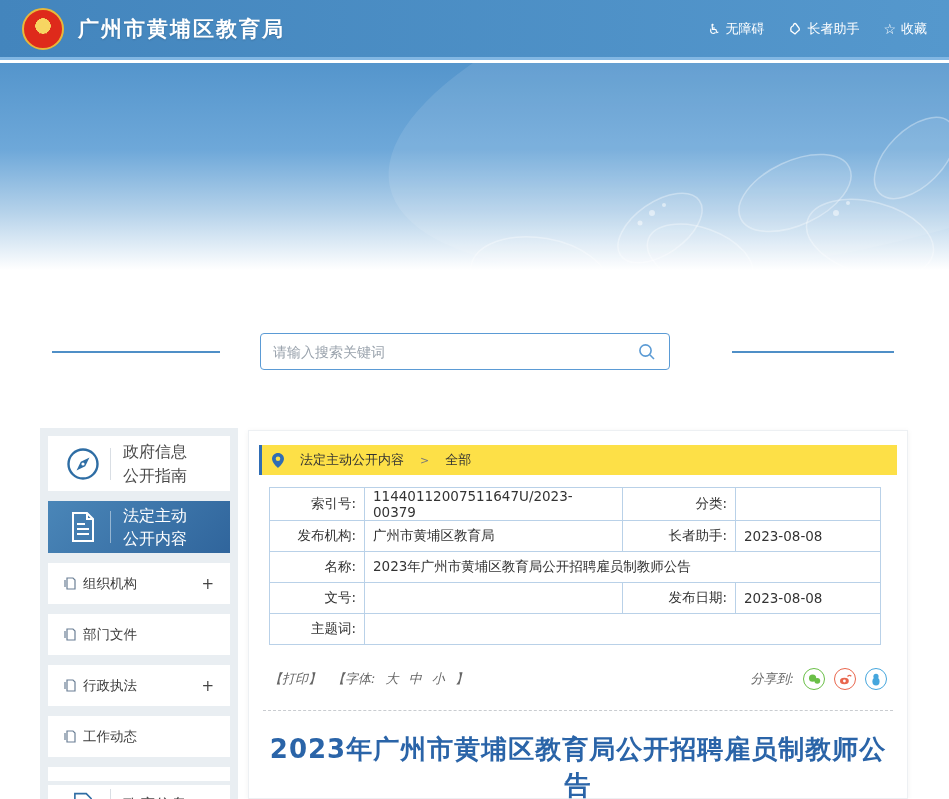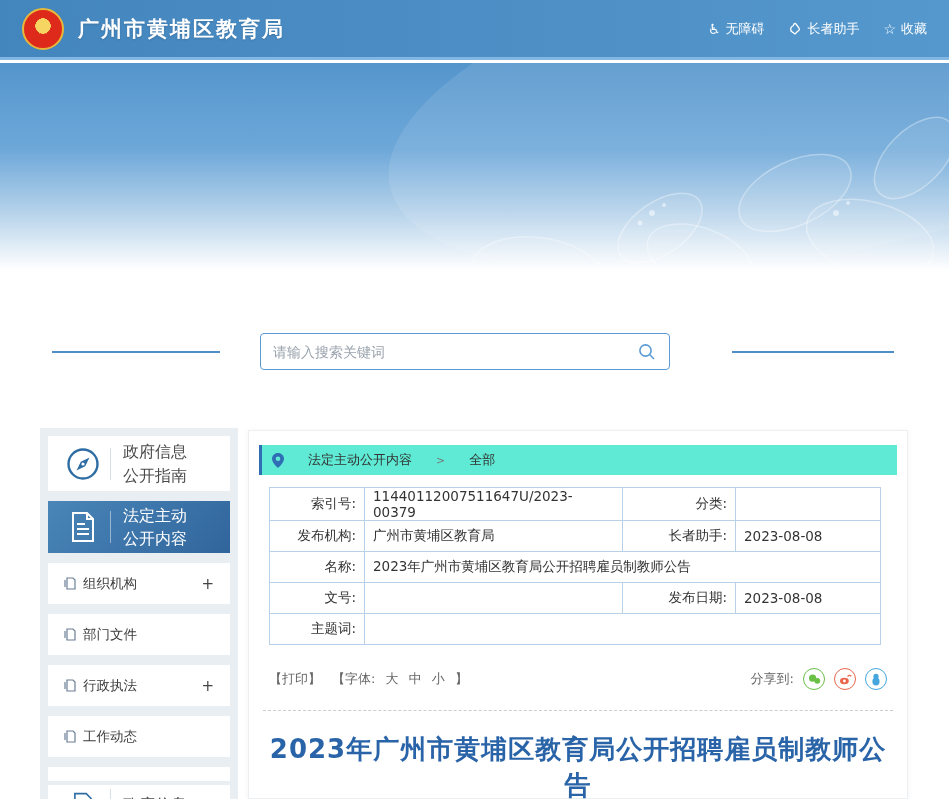--- a/index.html
+++ b/index.html
@@ -71,30 +71,30 @@
   .side-sub:first-of-type { margin-top:11px; }
   .side-sub .plus { margin-left:auto; font-size:15px; color:#444; }
   .sidebar2 { position:absolute; left:40px; top:781px; width:198px; height:18px; background:#e9eef2; padding:4px 8px 0; }
   .sidebar2 .side-card { height:40px; }
   
   .main-card {
     position:absolute; left:248px; top:430px; width:660px; height:369px;
     background:#fff; border:1px solid #edf0f3; box-shadow:0 1px 6px rgba(0,0,0,.05);
   }
   .crumb {
-    margin:14px 10px 0; height:30px; background:#5eead4; border-left:3px solid #2f6db5;
-    display:flex; align-items:center; gap:24px; padding:0 10px; font-size:13px; color:#333;
+    margin:14px 10px 0; height:30px; background:#fde047; border-left:3px solid #2f6db5;
+    display:flex; align-items:center; gap:16px; padding:0 10px; font-size:13px; color:#333;
   }
   .crumb .sep { color:#777; font-size:11px; }
   .crumb a { color:#333; text-decoration:none; cursor:pointer; }
   table.meta { border-collapse:collapse; margin:12px 20px 0; width:612px; table-layout:fixed; }
   table.meta td { border:1px solid #b9d1e8; height:31px; font-size:13.5px; padding:0 8px; }
   td.lbl { text-align:right; color:#333; white-space:nowrap; }
   td.val { text-align:left; color:#333; }
-  .tools { margin:23px 20px 0; display:flex; align-items:center; font-size:13px; color:#666; }
+  .tools { margin:23px 20px 0; display:flex; align-items:center; font-size:13px; color:#666;font-style:italic; }
   .tools .seg { cursor:pointer; }
   .tools .fontseg span { margin:0 3px; cursor:pointer; }
   .share { margin-left:auto; display:flex; align-items:center; gap:9px; color:#666; }
   .share-circle {
     width:22px; height:22px; border-radius:50%; background:#fff;
     display:flex; align-items:center; justify-content:center; cursor:pointer;
   }
   .share-circle.wechat { border:1.5px solid #6abf47; }
   .share-circle.weibo  { border:1.5px solid #e9664d; }
   .share-circle.qq     { border:1.5px solid #45a6dd; }

